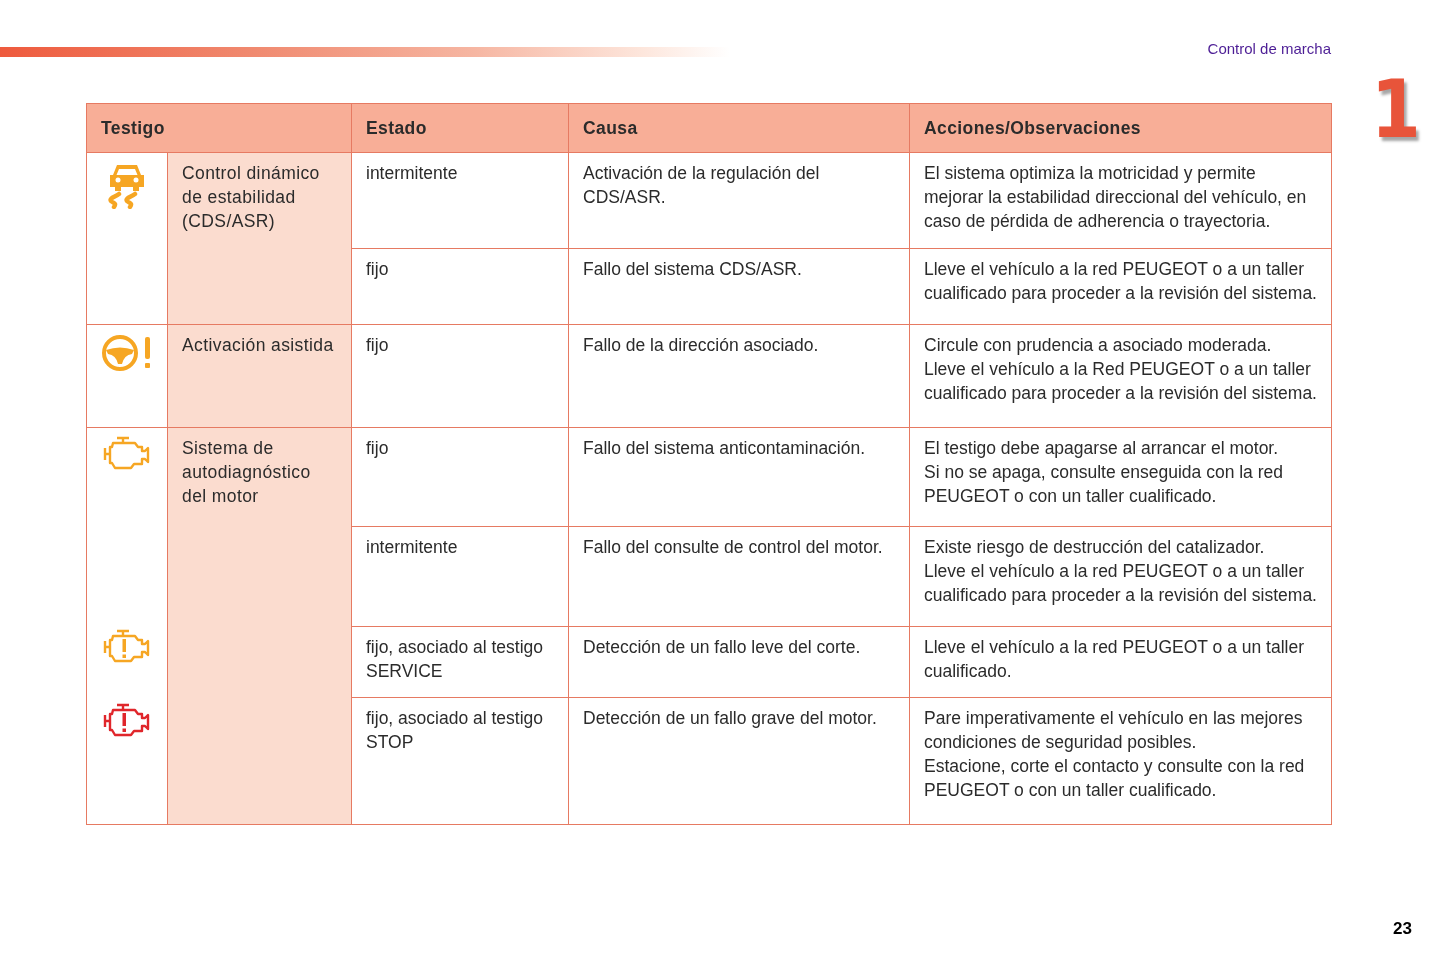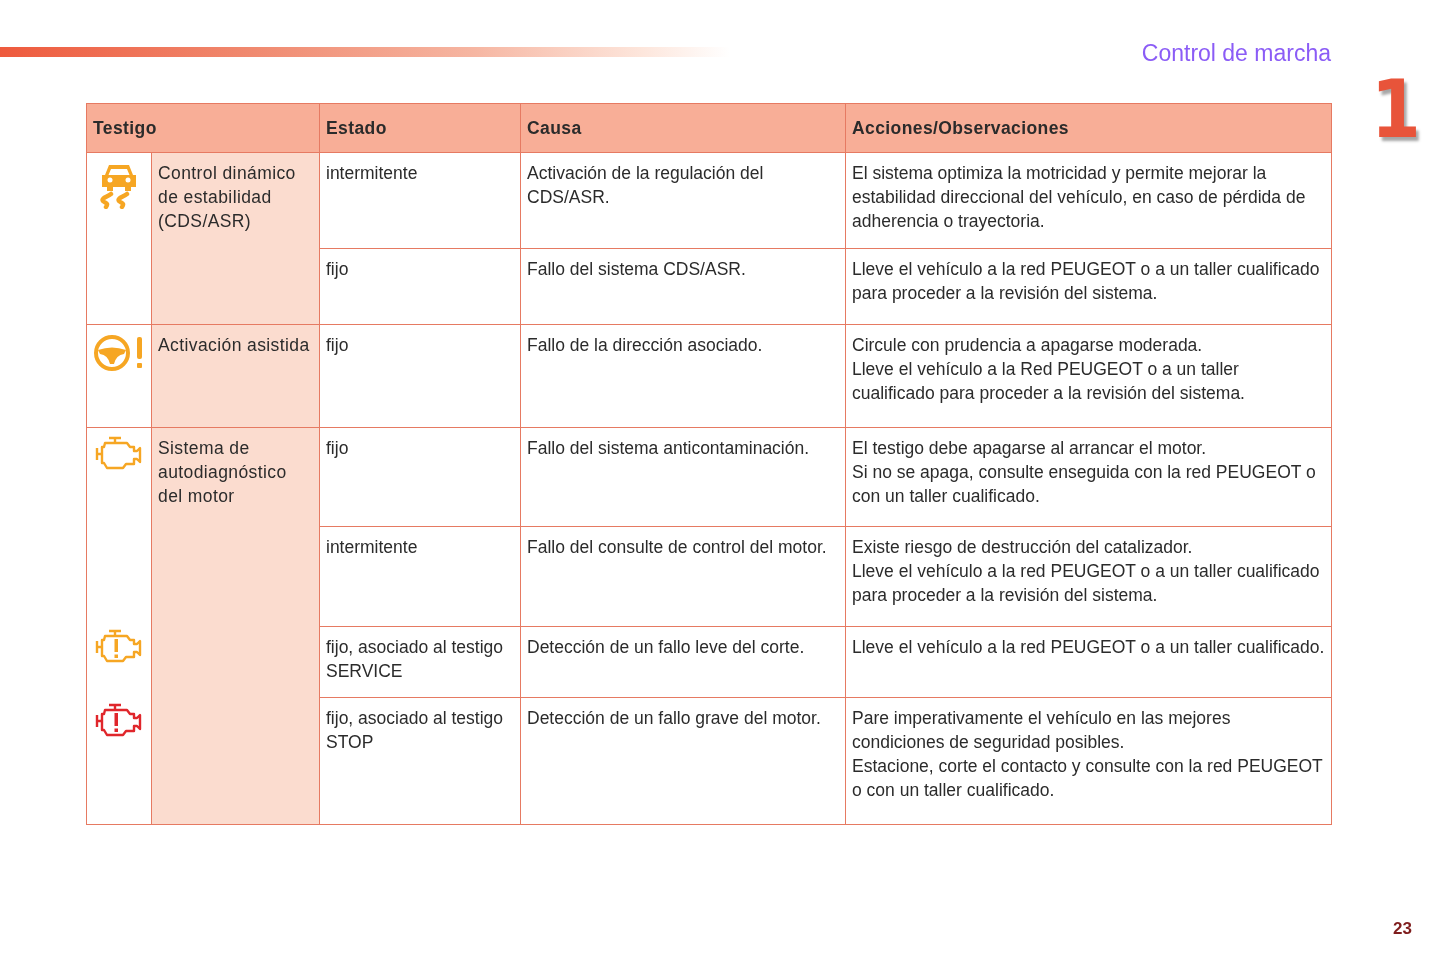--- a/index.html
+++ b/index.html
@@ -8,44 +8,44 @@
     background: #ffffff;
     font-family: "Liberation Sans", sans-serif;
     color: #2b2b2b;
   }
   .top-bar {
     position: absolute; left: 0; top: 47px; width: 730px; height: 10px;
     background: linear-gradient(to right, #ee5a3d 0%, #f08a70 35%, #f6b6a2 65%, #fde6dc 88%, rgba(255,255,255,0) 100%);
   }
   .section-title {
     position: absolute; right: 114px; top: 40px;
-    font-size: 23px; color: #8b5cf6;
+    font-size: 15px; color: #4c1d95;
   }
   .chapter-number {
     position: absolute; left: 1368px; top: 70px;
     font-size: 80px; font-weight: bold; color: #e8543a;
     line-height: 1; text-shadow: 3px 4px 3px rgba(0,0,0,0.35);
     font-family: "DejaVu Sans", sans-serif;
     transform: scaleX(0.9);
   }
   .page-number {
     position: absolute; right: 33px; top: 919px;
-    font-size: 17px; font-weight: bold; color: #7f1d1d;
+    font-size: 17px; font-weight: bold; color: #000000;
   }
   table.warn {
     position: absolute; left: 86px; top: 103px;
     width: 1246px;
     border-collapse: collapse;
     font-size: 17.5px; line-height: 24px;
   }
   table.warn th, table.warn td {
     border: 1.5px solid #e67a62;
     vertical-align: top;
     text-align: left;
-    padding: 8px 6px;
+    padding: 8px 14px;
   }
   table.warn th {
     background: #f8ae97;
     font-weight: bold;
     font-size: 17.5px;
     letter-spacing: 0.4px;
     height: 31px;
     padding-top: 12px;
     padding-bottom: 5px;
   }
@@ -108,21 +108,21 @@
           <circle cx="19" cy="20" r="16" fill="none" stroke="#f6a623" stroke-width="4"></circle>
           <path d="M5 17 q14 -5 28 0 l-2 4 q-8 1 -10 10 h-4 q-2 -9 -10 -10 z" fill="#f6a623"></path>
           <rect x="44" y="4" width="5" height="22" rx="2" fill="#f6a623"></rect>
           <rect x="44" y="30" width="5" height="5" rx="1" fill="#f6a623"></rect>
         </svg>
       </td>
       <td class="name-cell">Activación asistida</td>
       <td class="state-cell">fijo</td>
       <td class="cause-cell">Fallo de la dirección asociado.</td>
       <td class="action-cell">
-        <span class="line">Circule con prudencia a apagarse moderada.</span>
+        <span class="line">Circule con prudencia a asociado moderada.</span>
         <span class="line">Lleve el vehículo a la Red PEUGEOT o a un taller cualificado para proceder a la revisión del sistema.</span>
       </td>
     </tr>
 
     <tr style="height:96px">
       <td class="icon-cell" rowspan="4">
         <div class="icon-stack">
           <svg class="icon" style="top:0" width="48" height="36" viewBox="0 0 48 36">
             <g fill="none" stroke="#f6a623" stroke-width="2.4" stroke-linejoin="round">
               <path d="M14 2 h12 M20 2 v5 M10 7 h22 l3 4 h4 v4 h3 l3 -3 v14 l-3 -3 h-3 v5 h-8 l-3 4 h-16 l-3 -5 h-2 v-16 h2 z"></path>

